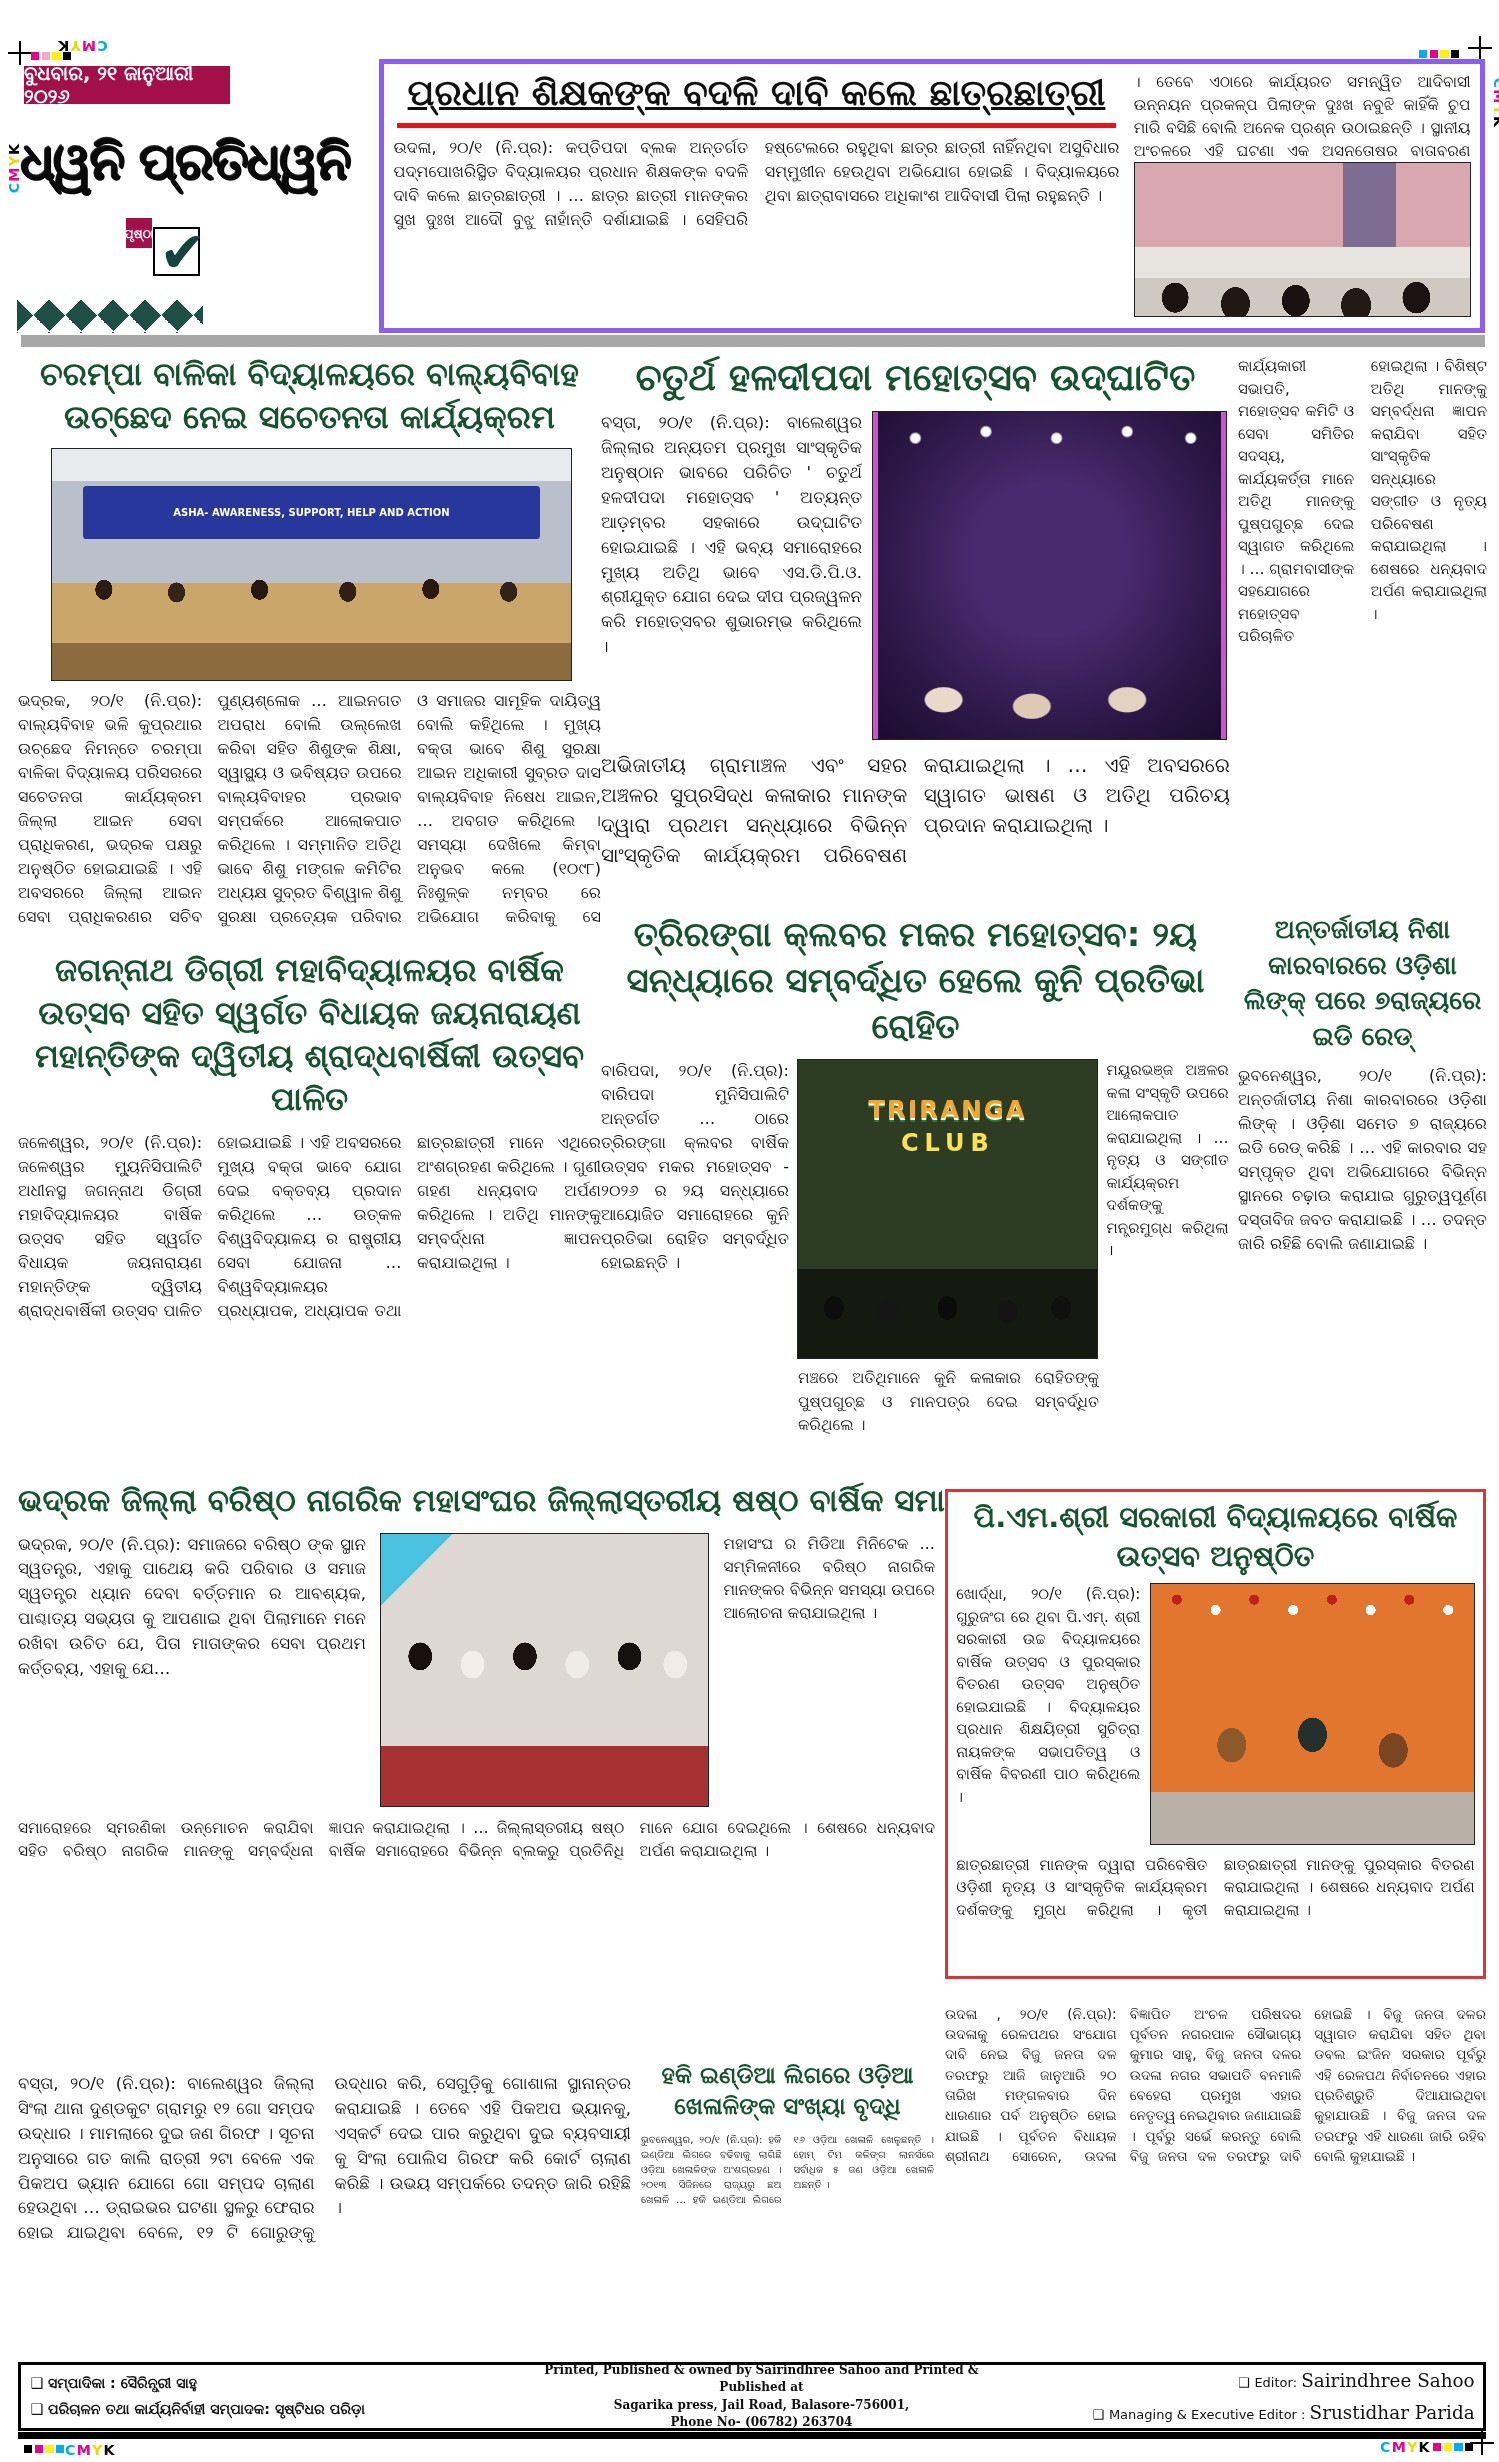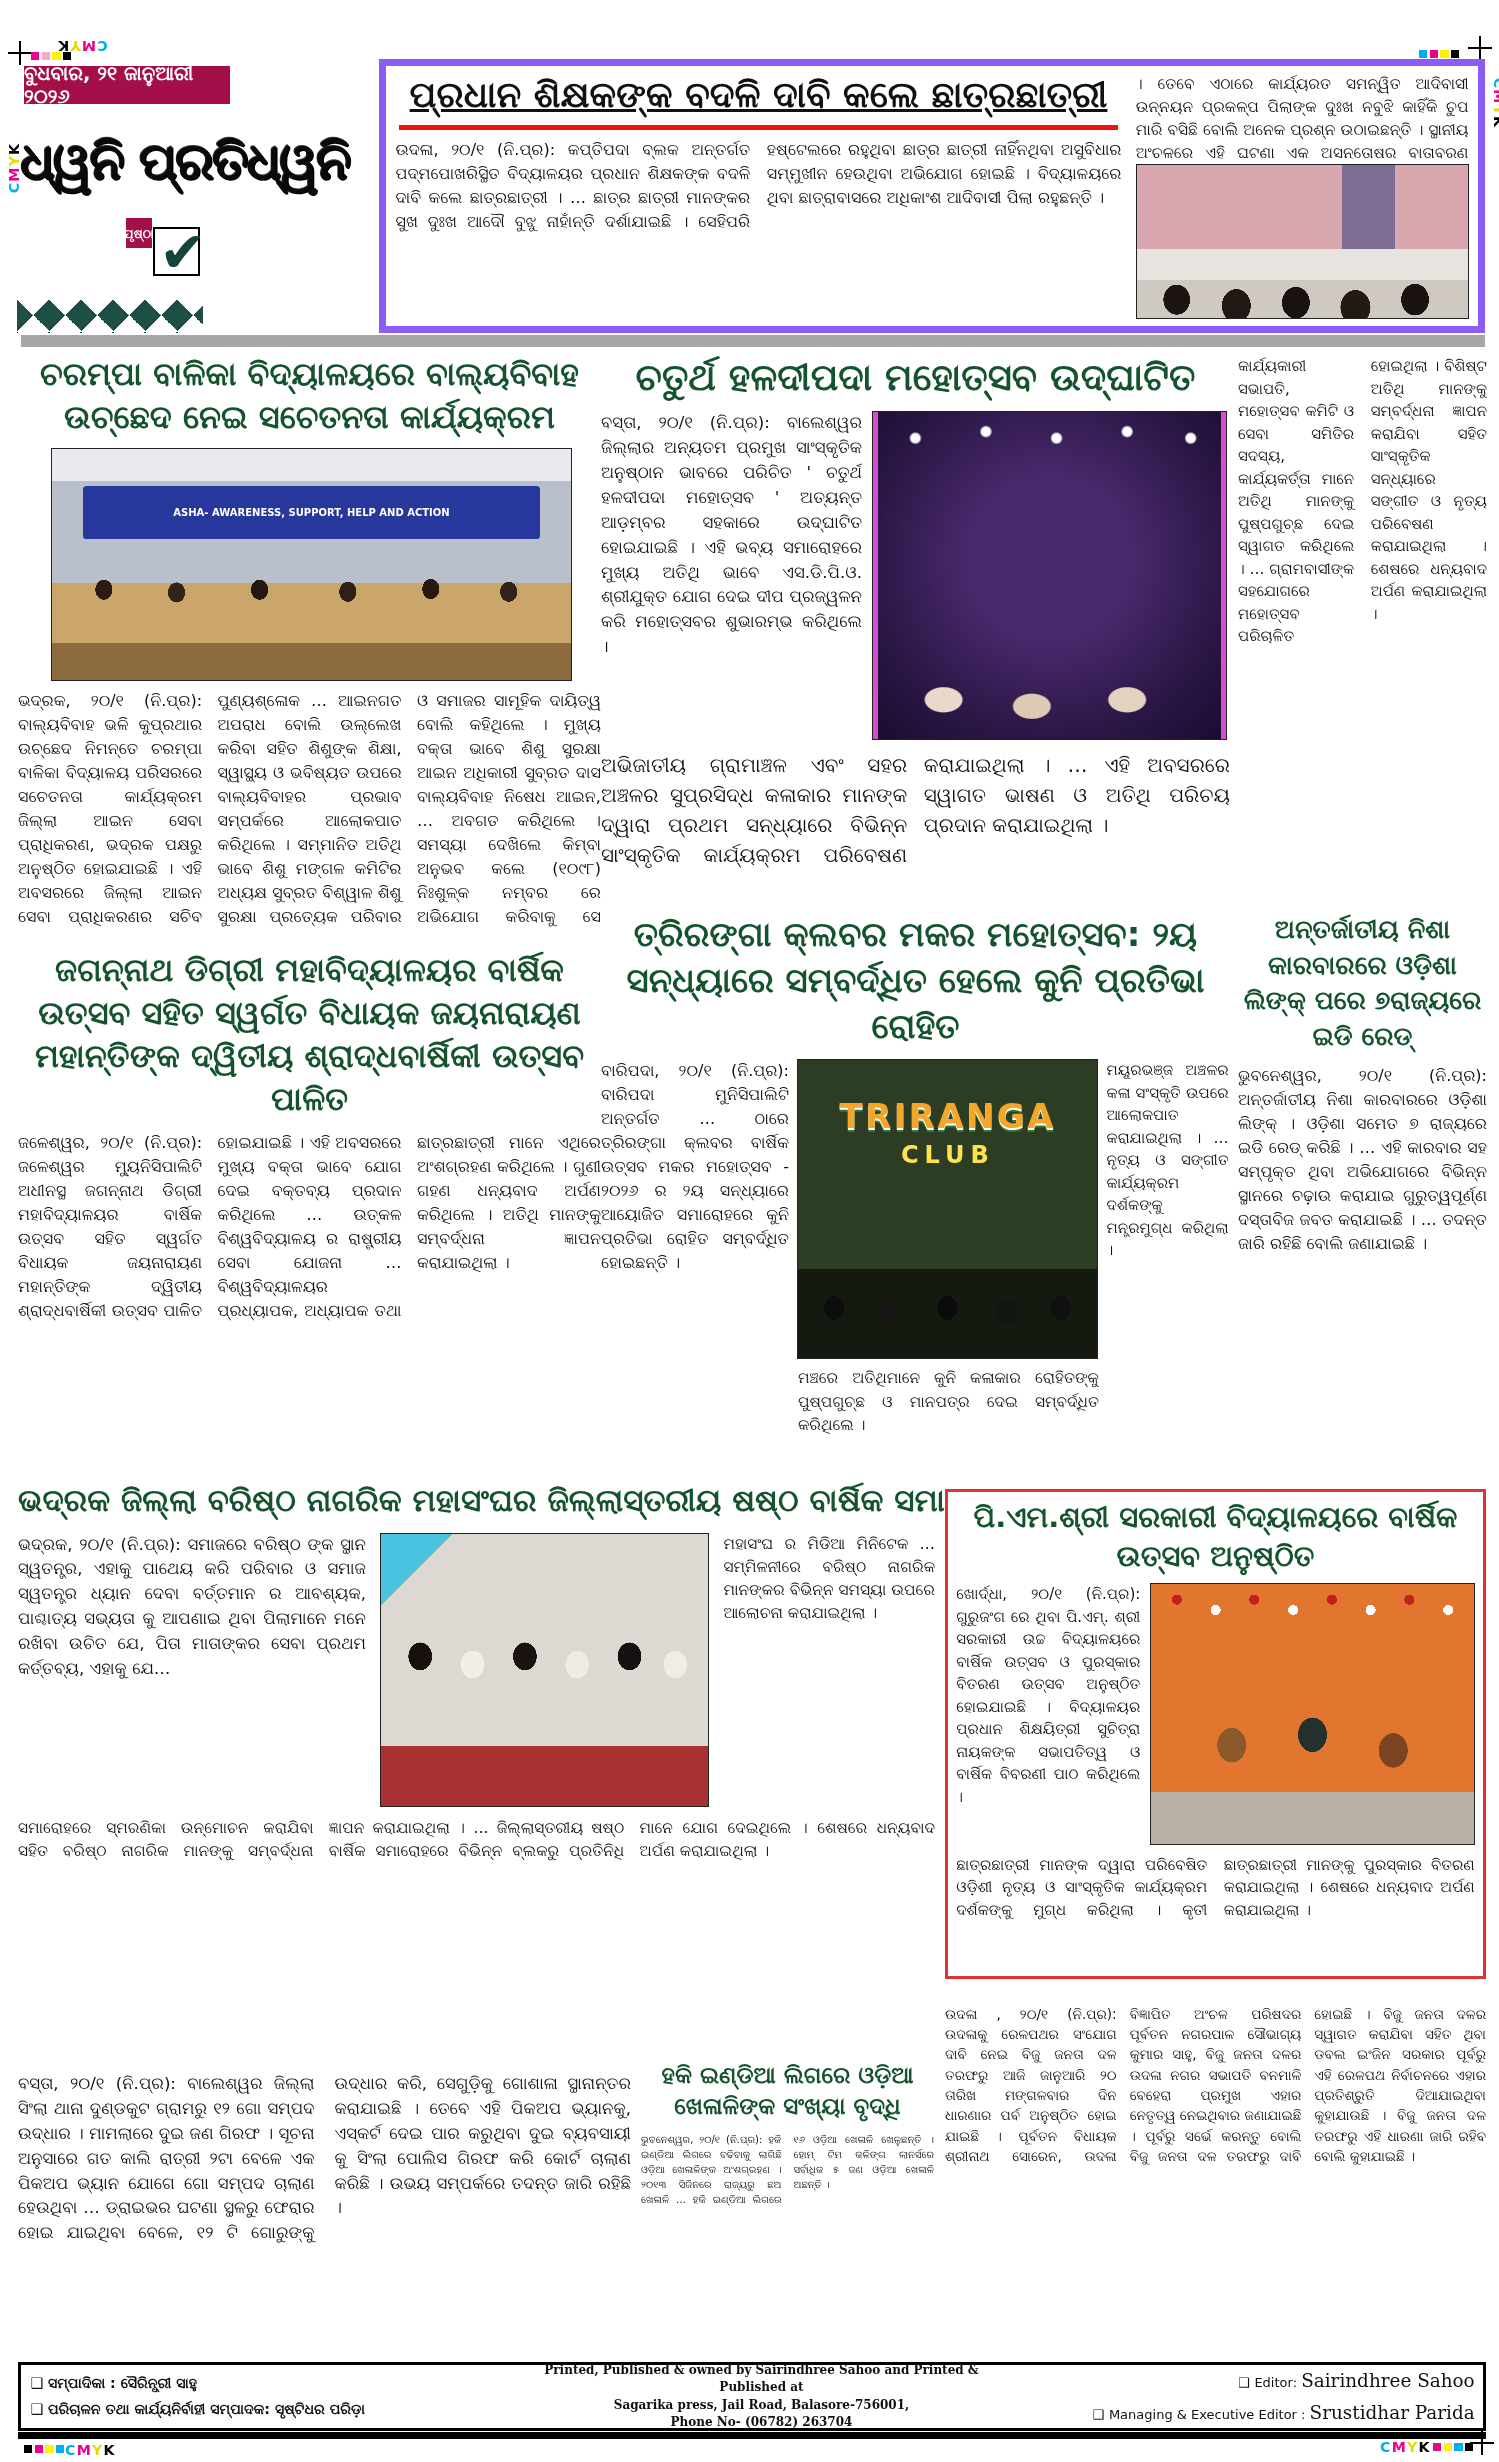--- a/index.html
+++ b/index.html
@@ -33,21 +33,21 @@
   .graybar{position:absolute;left:21.3px;top:335px;width:1464px;height:12px;background:#a7a7a7;}
 
   
   .headline{font-weight:900;color:#14532d;text-align:center;line-height:1.35;}
   .bodytext{font-size:16px;line-height:1.5;text-align:justify;color:#101010;overflow:hidden;}
   .cols2{column-count:2;column-gap:16.6px;}
   .cols3{column-count:3;column-gap:15.4px;}
   .photo{position:relative;overflow:hidden;border:1.8px solid #222;box-sizing:border-box;}
 
   
-  .leadbox{position:absolute;left:379px;top:59px;width:1106px;height:274px;border:7px solid #8b5cf6;
+  .leadbox{position:absolute;left:379px;top:59px;width:1106px;height:274px;border:5px solid #8b5cf6;
     box-sizing:border-box;background:#fff;padding:7.1px 9.5px;display:flex;gap:14.2px;}
   .lead-left{width:726px;}
   .lead-head{font-size:36px;font-weight:900;text-align:center;text-decoration:underline;text-decoration-thickness:3px;line-height:1.2;}
   .redrule{height:5.3px;background:#ee1111;margin:8.3px 3.6px 8.3px 3.6px;}
   .lead-right{flex:1;display:flex;flex-direction:column;gap:4.7px;}
   .photo-lead{height:155px;
     background:
       radial-gradient(24px 27px at 12% 88%, #1c1410 0 55%, transparent 56%),
       radial-gradient(26px 30px at 30% 92%, #221813 0 55%, transparent 56%),
       radial-gradient(25px 28.4px at 48% 90%, #191210 0 55%, transparent 56%),
@@ -96,21 +96,21 @@
   .hald-rightcol{position:absolute;left:1238px;top:355px;width:249px;height:533px;}
 
   
   .triranga{position:absolute;left:601px;top:912px;width:629px;}
   .triranga .headline{font-size:34px;}
   .tri-row{display:flex;gap:8.3px;margin-top:9.5px;}
   .tri-left{width:188px;font-size:16px;}
   .photo-tri{width:301px;height:300px;background:
       linear-gradient(180deg,#2c3d24 0 70%, #141a10 70%);
       display:flex;flex-direction:column;align-items:center;justify-content:flex-start;}
-  .tri-title{margin-top:36px;font-size:34px;font-weight:900;letter-spacing:2.4px;
+  .tri-title{margin-top:36px;font-size:24px;font-weight:900;letter-spacing:2.4px;
       color:#f4a62a;text-shadow:0 1.8px 0 #fff,0 3.6px 0 #2f7a2f;}
   .tri-sub{font-size:24px;font-weight:900;color:#ffe34d;margin-top:4.7px;letter-spacing:6px;}
   .tri-people{margin-top:auto;width:100%;height:26%;
       background:
       radial-gradient(18px 21.3px at 12% 35%, #0d0d0d 0 55%, transparent 56%),
       radial-gradient(18px 21.3px at 30% 40%, #161616 0 55%, transparent 56%),
       radial-gradient(18px 21.3px at 50% 35%, #0b0b0b 0 55%, transparent 56%),
       radial-gradient(18px 21.3px at 70% 40%, #141414 0 55%, transparent 56%),
       radial-gradient(18px 21.3px at 88% 35%, #101010 0 55%, transparent 56%);}
   .tri-right{width:122px;font-size:15px;}

